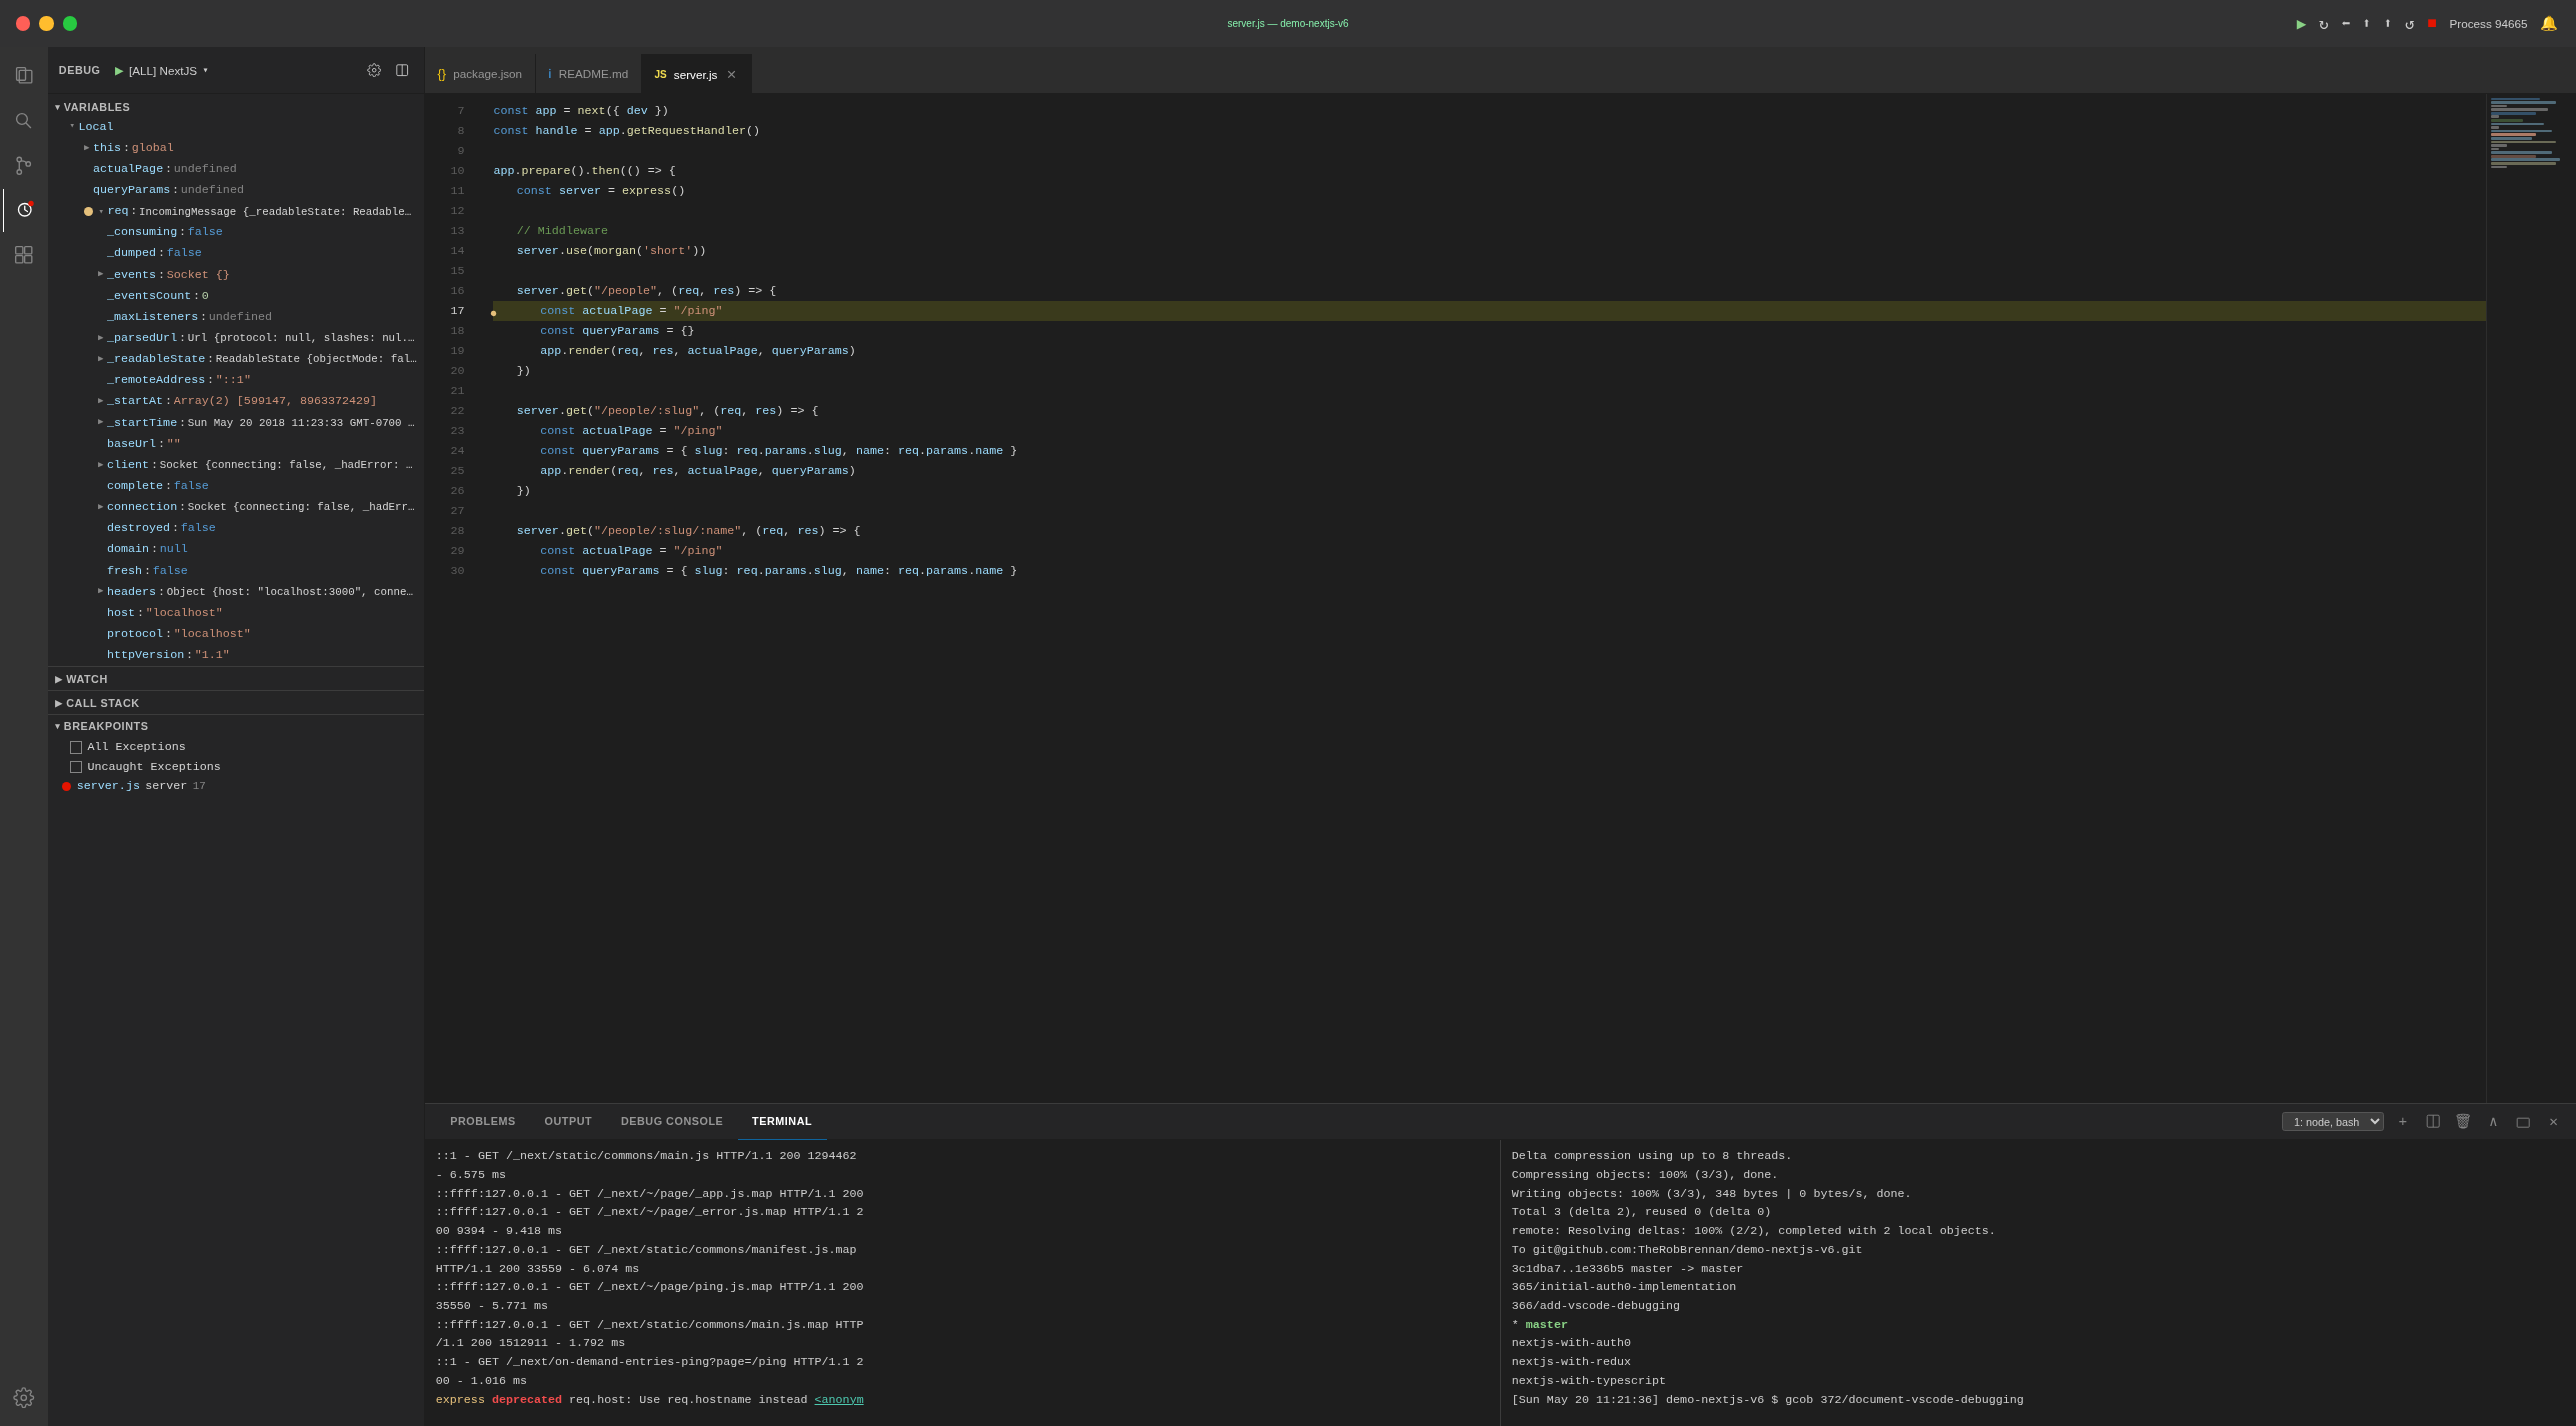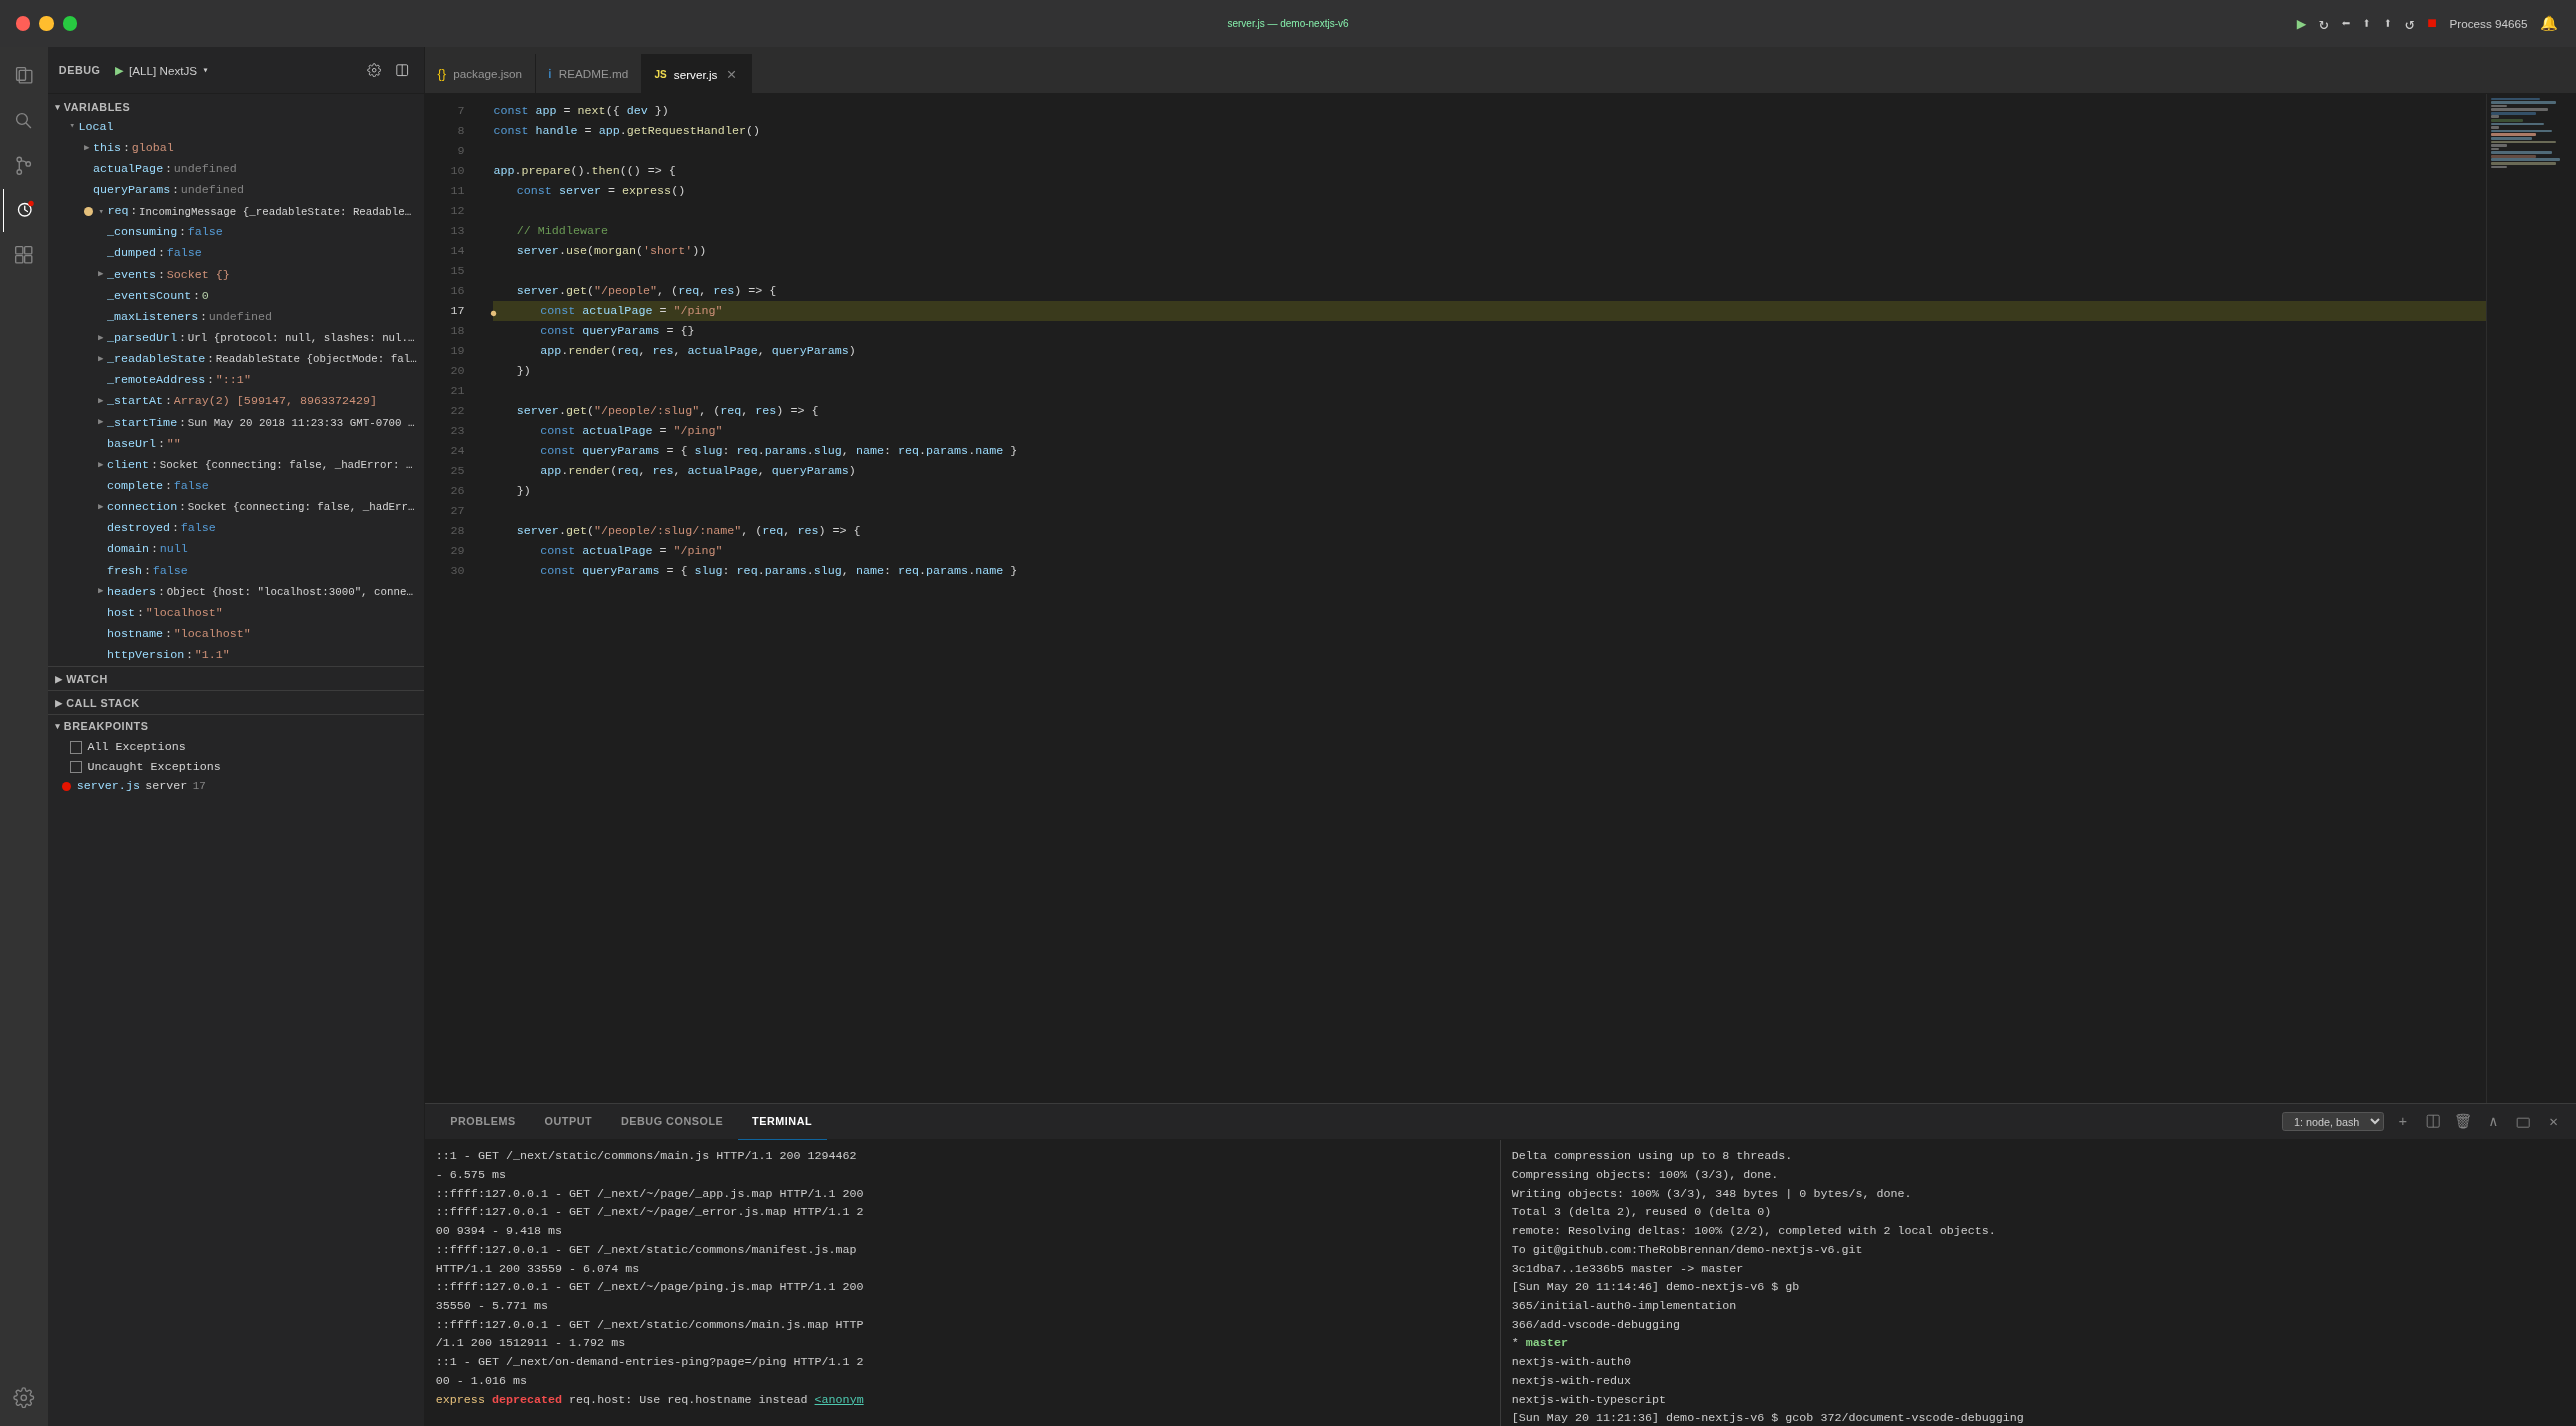--- a/index.html
+++ b/index.html
@@ -693,21 +693,21 @@
         <span class="var-value" style="color:#d4d4d4;font-size:10.8px;overflow:hidden;text-overflow:ellipsis;">Object {host: "localhost:3000", conne...</span>
       </div>
       <div class="var-item var-indent-3">
         <span class="var-expand" style="opacity:0">▶</span>
         <span class="var-name">host</span>
         <span class="var-colon">:</span>
         <span class="var-value">"localhost"</span>
       </div>
       <div class="var-item var-indent-3">
         <span class="var-expand" style="opacity:0">▶</span>
-        <span class="var-name">hostname</span>
+        <span class="var-name">protocol</span>
         <span class="var-colon">:</span>
         <span class="var-value">"localhost"</span>
       </div>
       <div class="var-item var-indent-3">
         <span class="var-expand" style="opacity:0">▶</span>
         <span class="var-name">httpVersion</span>
         <span class="var-colon">:</span>
         <span class="var-value">"1.1"</span>
       </div>
 
@@ -950,21 +950,20 @@
           </div>
 
           <div class="terminal-right">
             <span class="term-line">Delta compression using up to 8 threads.</span>
             <span class="term-line">Compressing objects: 100% (3/3), done.</span>
             <span class="term-line">Writing objects: 100% (3/3), 348 bytes | 0 bytes/s, done.</span>
             <span class="term-line">Total 3 (delta 2), reused 0 (delta 0)</span>
             <span class="term-line">remote: Resolving deltas: 100% (2/2), completed with 2 local objects.</span>
             <span class="term-line">To git@github.com:TheRobBrennan/demo-nextjs-v6.git</span>
             <span class="term-line">  3c1dba7..1e336b5  master -&gt; master</span>
-            <span class="term-line">[Sun May 20 11:14:46] demo-nextjs-v6 $ gb</span>
             <span class="term-line">  365/initial-auth0-implementation</span>
             <span class="term-line">  366/add-vscode-debugging</span>
             <span class="term-line">* <span class="term-master">master</span></span>
             <span class="term-line">  nextjs-with-auth0</span>
             <span class="term-line">  nextjs-with-redux</span>
             <span class="term-line">  nextjs-with-typescript</span>
             <span class="term-line">[Sun May 20 11:21:36] demo-nextjs-v6 $ gcob 372/document-vscode-debugging</span>
 
           </div>
         </div>

